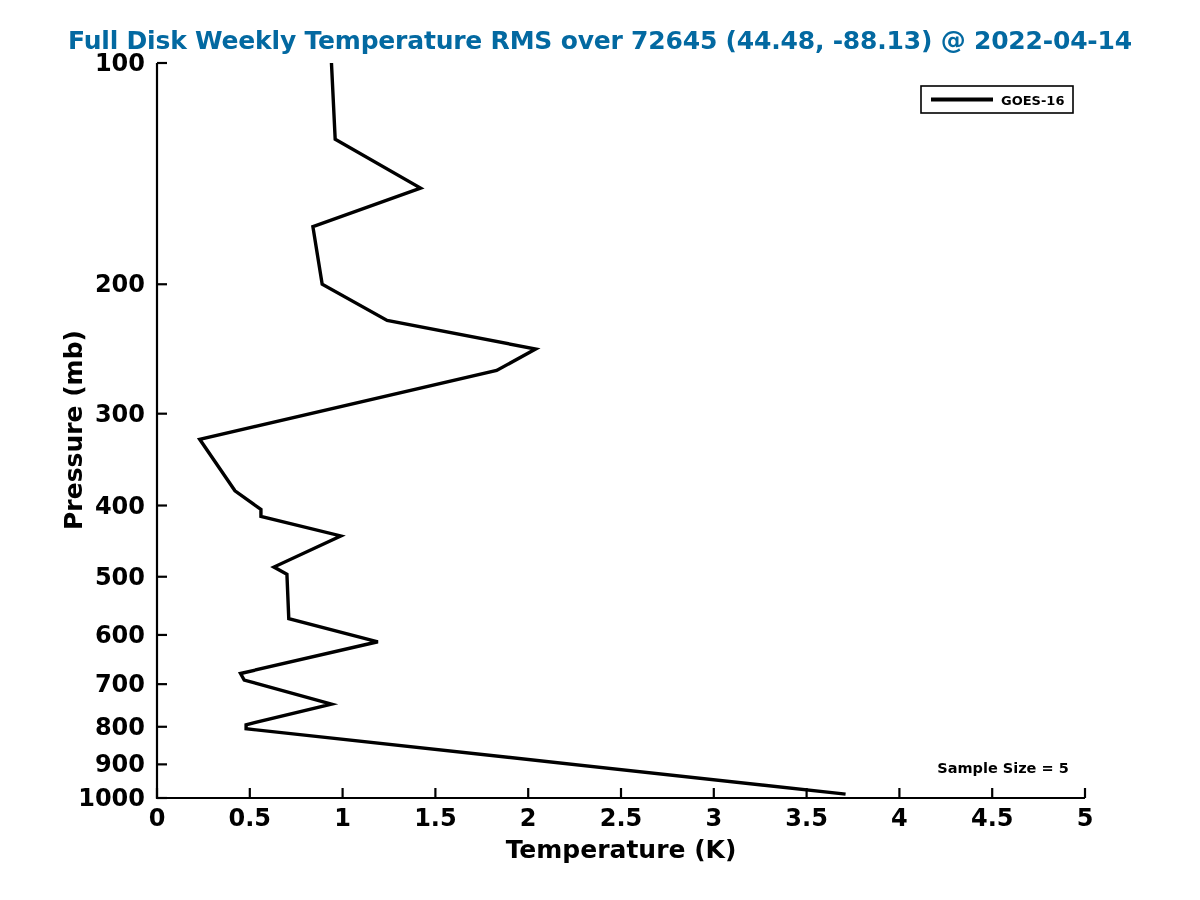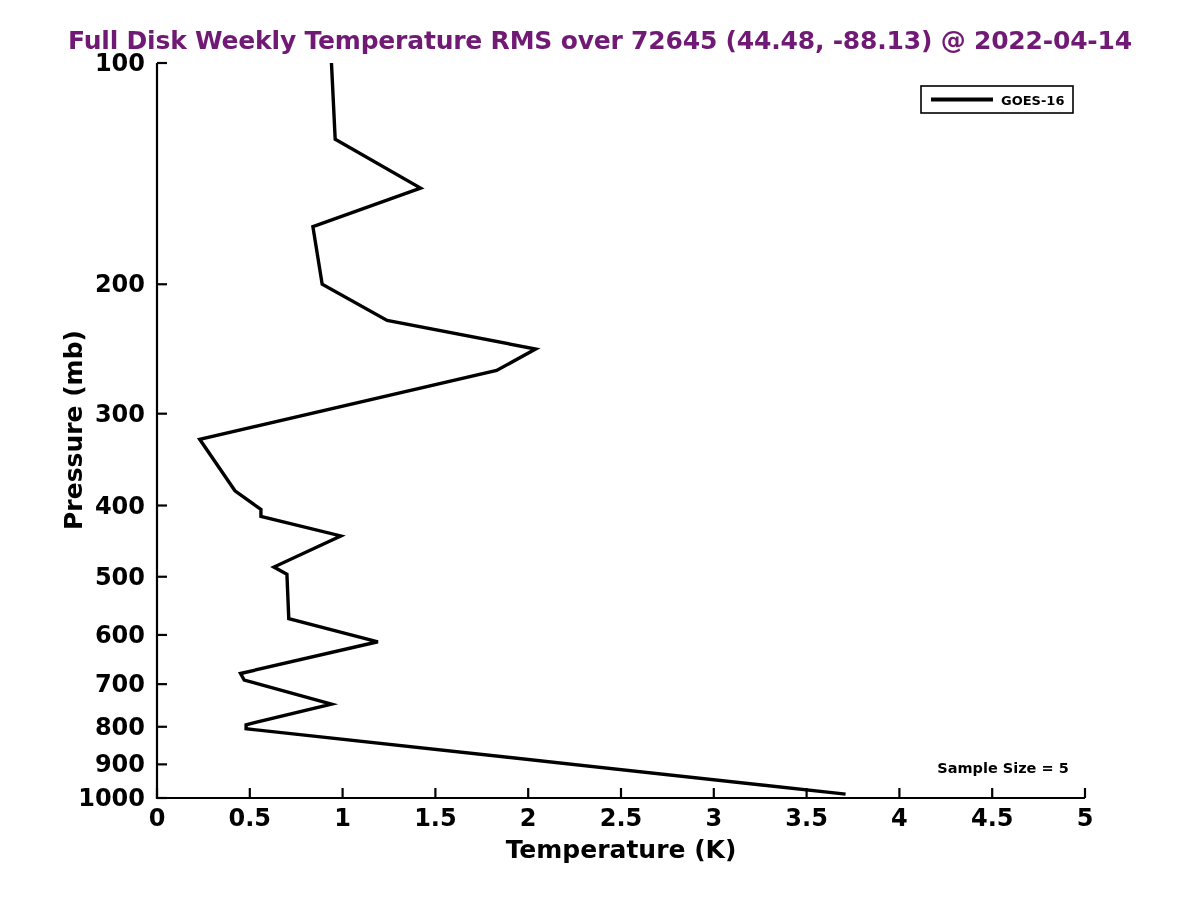--- a/index.html
+++ b/index.html
@@ -22,21 +22,21 @@
     height: 900px;
   }
   .fig-title {
     position: absolute;
     left: 0;
     top: 26px;
     width: 1200px;
     text-align: center;
     font-size: 25px;
     font-weight: bold;
-    color: #701a75;
+    color: #0369a1;
     font-family: "DejaVu Sans", sans-serif;
     letter-spacing: -0.2px;
     white-space: nowrap;
   }
   svg.plot {
     position: absolute;
     left: 0;
     top: 0;
     width: 1200px;
     height: 900px;

